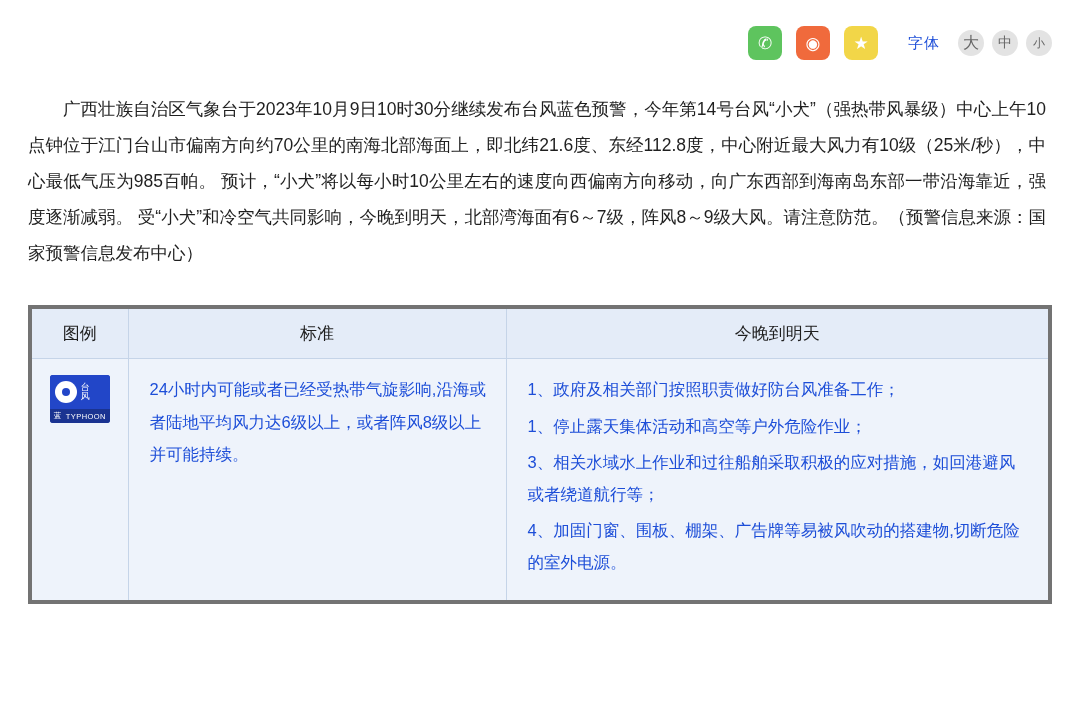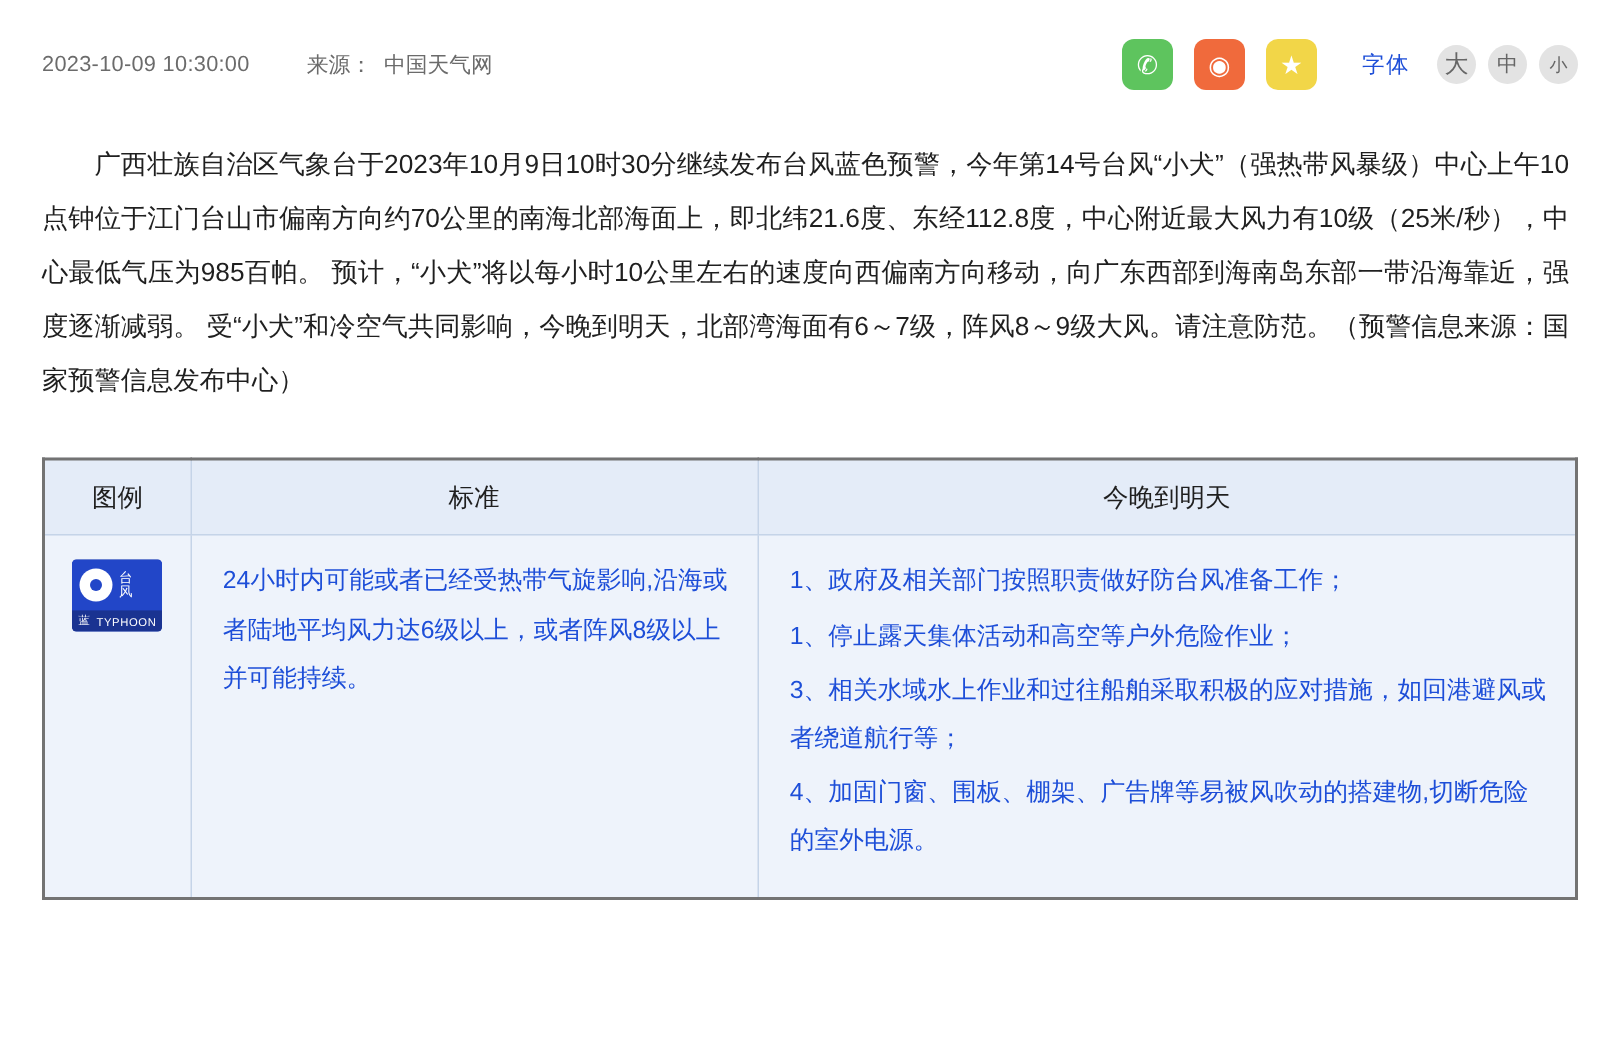--- a/index.html
+++ b/index.html
@@ -106,21 +106,21 @@
     color: #1f1f1f;
     text-align: justify;
     text-indent: 2em;
     padding-right: 6px;
   }
 
   .warn-table {
     margin-top: 34px;
     width: 1024px;
     border-collapse: collapse;
-    border: 2px solid #737373;
+    border: 4px solid #737373;
     table-layout: fixed;
     background: #eef3fb;
   }
   .warn-table th, .warn-table td {
     border: 1px solid #c5d4e8;
     vertical-align: top;
   }
   .warn-table thead th {
     background: #e4ecf8;
     font-weight: normal;
@@ -206,25 +206,20 @@
     font-size: 7.5px;
   }
 </style>
 </head>
 <body>
 
 <div class="page">
 
 
   <div class="meta-bar">
-    <div class="meta-left">
-      <span class="meta-date">2023-10-09 10:30:00</span>
-      <span class="meta-source-label">来源：</span>
-      <span class="meta-source-value">中国天气网</span>
-    </div>
     <div class="meta-right">
       <div class="share-icons">
         <div class="share-btn share-wechat">
           <span class="share-glyph">✆</span>
         </div>
         <div class="share-btn share-weibo">
           <span class="share-glyph">◉</span>
         </div>
         <div class="share-btn share-fav">
           <span class="share-glyph">★</span>

